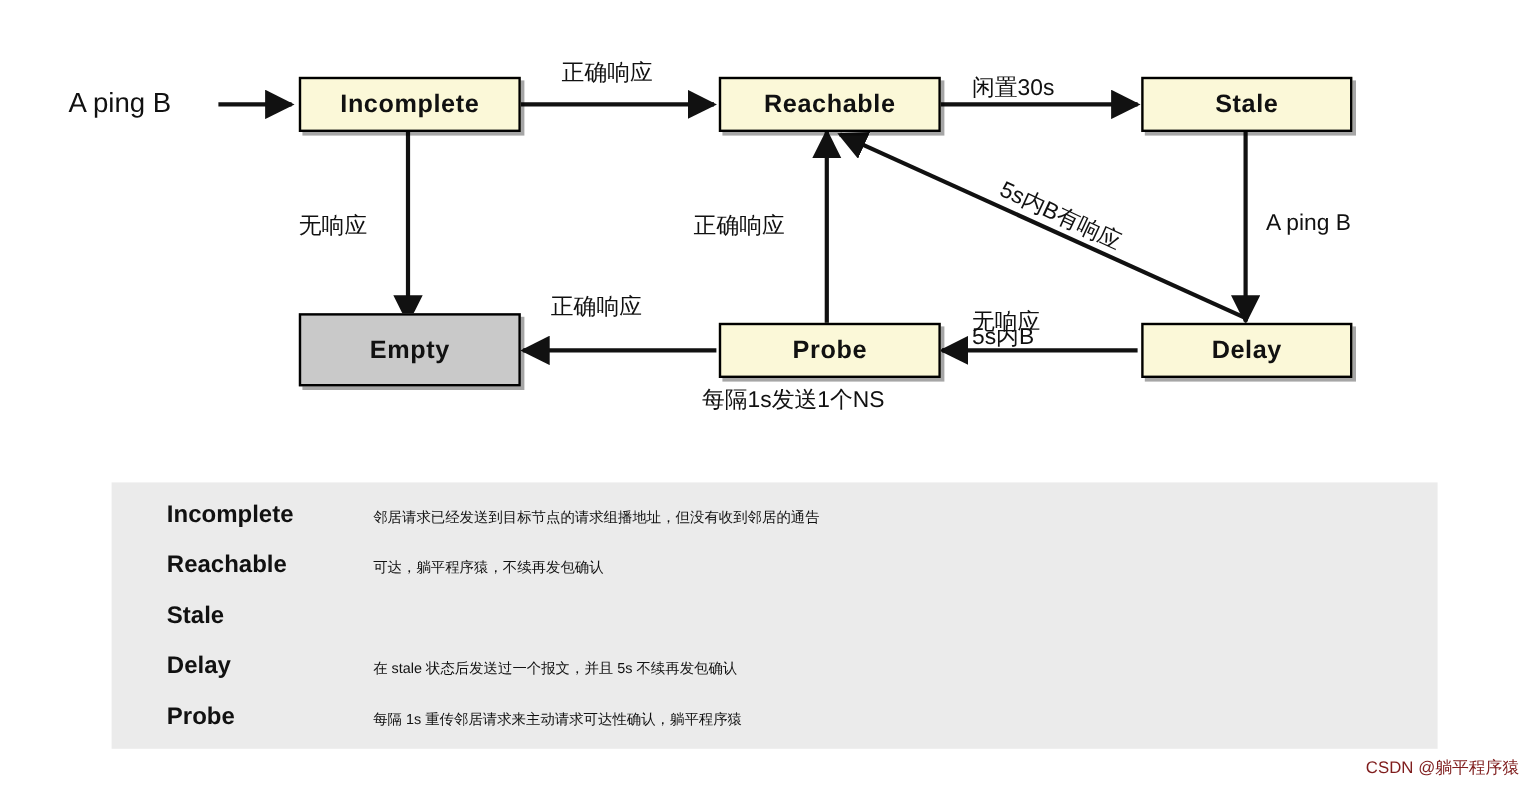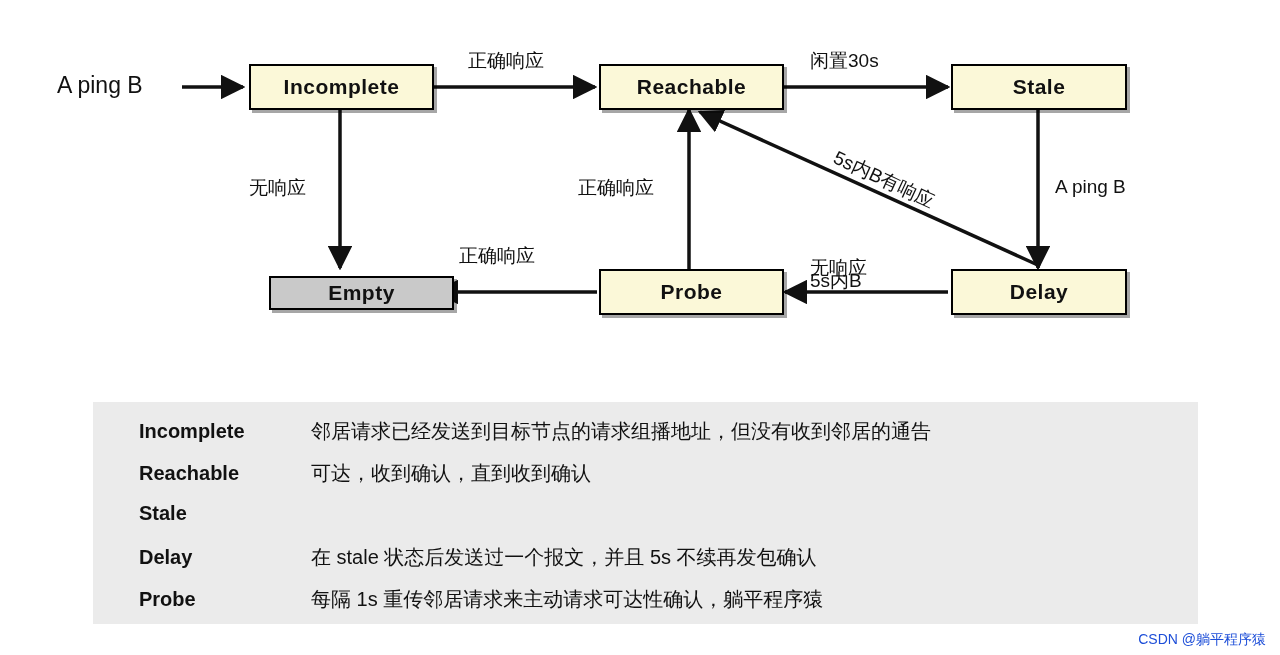--- a/index.html
+++ b/index.html
@@ -77,29 +77,29 @@
     padding-left: 46px;
   }
   .legend-term {
     width: 172px;
     font-size: 20px;
     font-weight: bold;
     color: #111111;
     flex: none;
   }
   .legend-desc {
-    font-size: 20px;
+    font-size: 12px;
     color: #111111;
   }
   #watermark {
     position: absolute;
     right: 14px;
     bottom: 6px;
     font-size: 14px;
-    color: #1d4ed8;
+    color: #7f1d1d;
     white-space: nowrap;
   }
 </style>
 </head>
 <body>
 
 <div id="stage">
 
   <svg class="diagram" viewBox="0 0 1280 390">
     <defs>
@@ -127,42 +127,43 @@
 
       <line x1="597" y1="292" x2="436" y2="292"></line>
     </g>
   </svg>
 
   <div class="start-label" style="left:57px; top:72px;">A ping B</div>
 
   <div class="node-box" style="left:249px; top:64px; width:185px; height:46px;">Incomplete</div>
   <div class="node-box" style="left:599px; top:64px; width:185px; height:46px;">Reachable</div>
   <div class="node-box" style="left:951px; top:64px; width:176px; height:46px;">Stale</div>
-  <div class="node-box gray" style="left:249px; top:276px; width:185px; height:34px;margin-left:20px;">Empty</div>
+  <div class="node-box gray" style="left:249px; top:261px; width:185px; height:61px;">Empty</div>
   <div class="node-box" style="left:599px; top:269px; width:185px; height:46px;">Probe</div>
   <div class="node-box" style="left:951px; top:269px; width:176px; height:46px;">Delay</div>
 
   <div class="edge-label" style="left:468px; top:48px;">正确响应</div>
-  <div class="edge-label" style="left:810px; top:48px;">闲置30s</div>
+  <div class="edge-label" style="left:810px; top:60px;">闲置30s</div>
   <div class="edge-label" style="left:249px; top:175px;">无响应</div>
   <div class="edge-label" style="left:1055px; top:176px;">A ping B</div>
   <div class="edge-label" style="left:578px; top:175px;">正确响应</div>
   <div class="edge-label rot" style="left:840px; top:145px;">5s内B有响应</div>
   <div class="edge-label" style="left:810px; top:228px;margin-top:40px;">5s内B</div>
   <div class="edge-label" style="left:810px; top:255px;">无响应</div>
   <div class="edge-label" style="left:459px; top:243px;">正确响应</div>
+  <div class="edge-label" style="left:585px; top:320px;">每隔1s发送1个NS</div>
 
   <div id="legend">
     <div class="legend-row">
       <div class="legend-term">Incomplete</div>
       <div class="legend-desc">邻居请求已经发送到目标节点的请求组播地址，但没有收到邻居的通告</div>
     </div>
     <div class="legend-row">
       <div class="legend-term">Reachable</div>
-      <div class="legend-desc">可达，收到确认，直到收到确认</div>
+      <div class="legend-desc">可达，躺平程序猿，不续再发包确认</div>
     </div>
     <div class="legend-row">
       <div class="legend-term">Stale</div>
     </div>
     <div class="legend-row">
       <div class="legend-term">Delay</div>
       <div class="legend-desc">在 stale 状态后发送过一个报文，并且 5s 不续再发包确认</div>
     </div>
     <div class="legend-row">
       <div class="legend-term">Probe</div>

